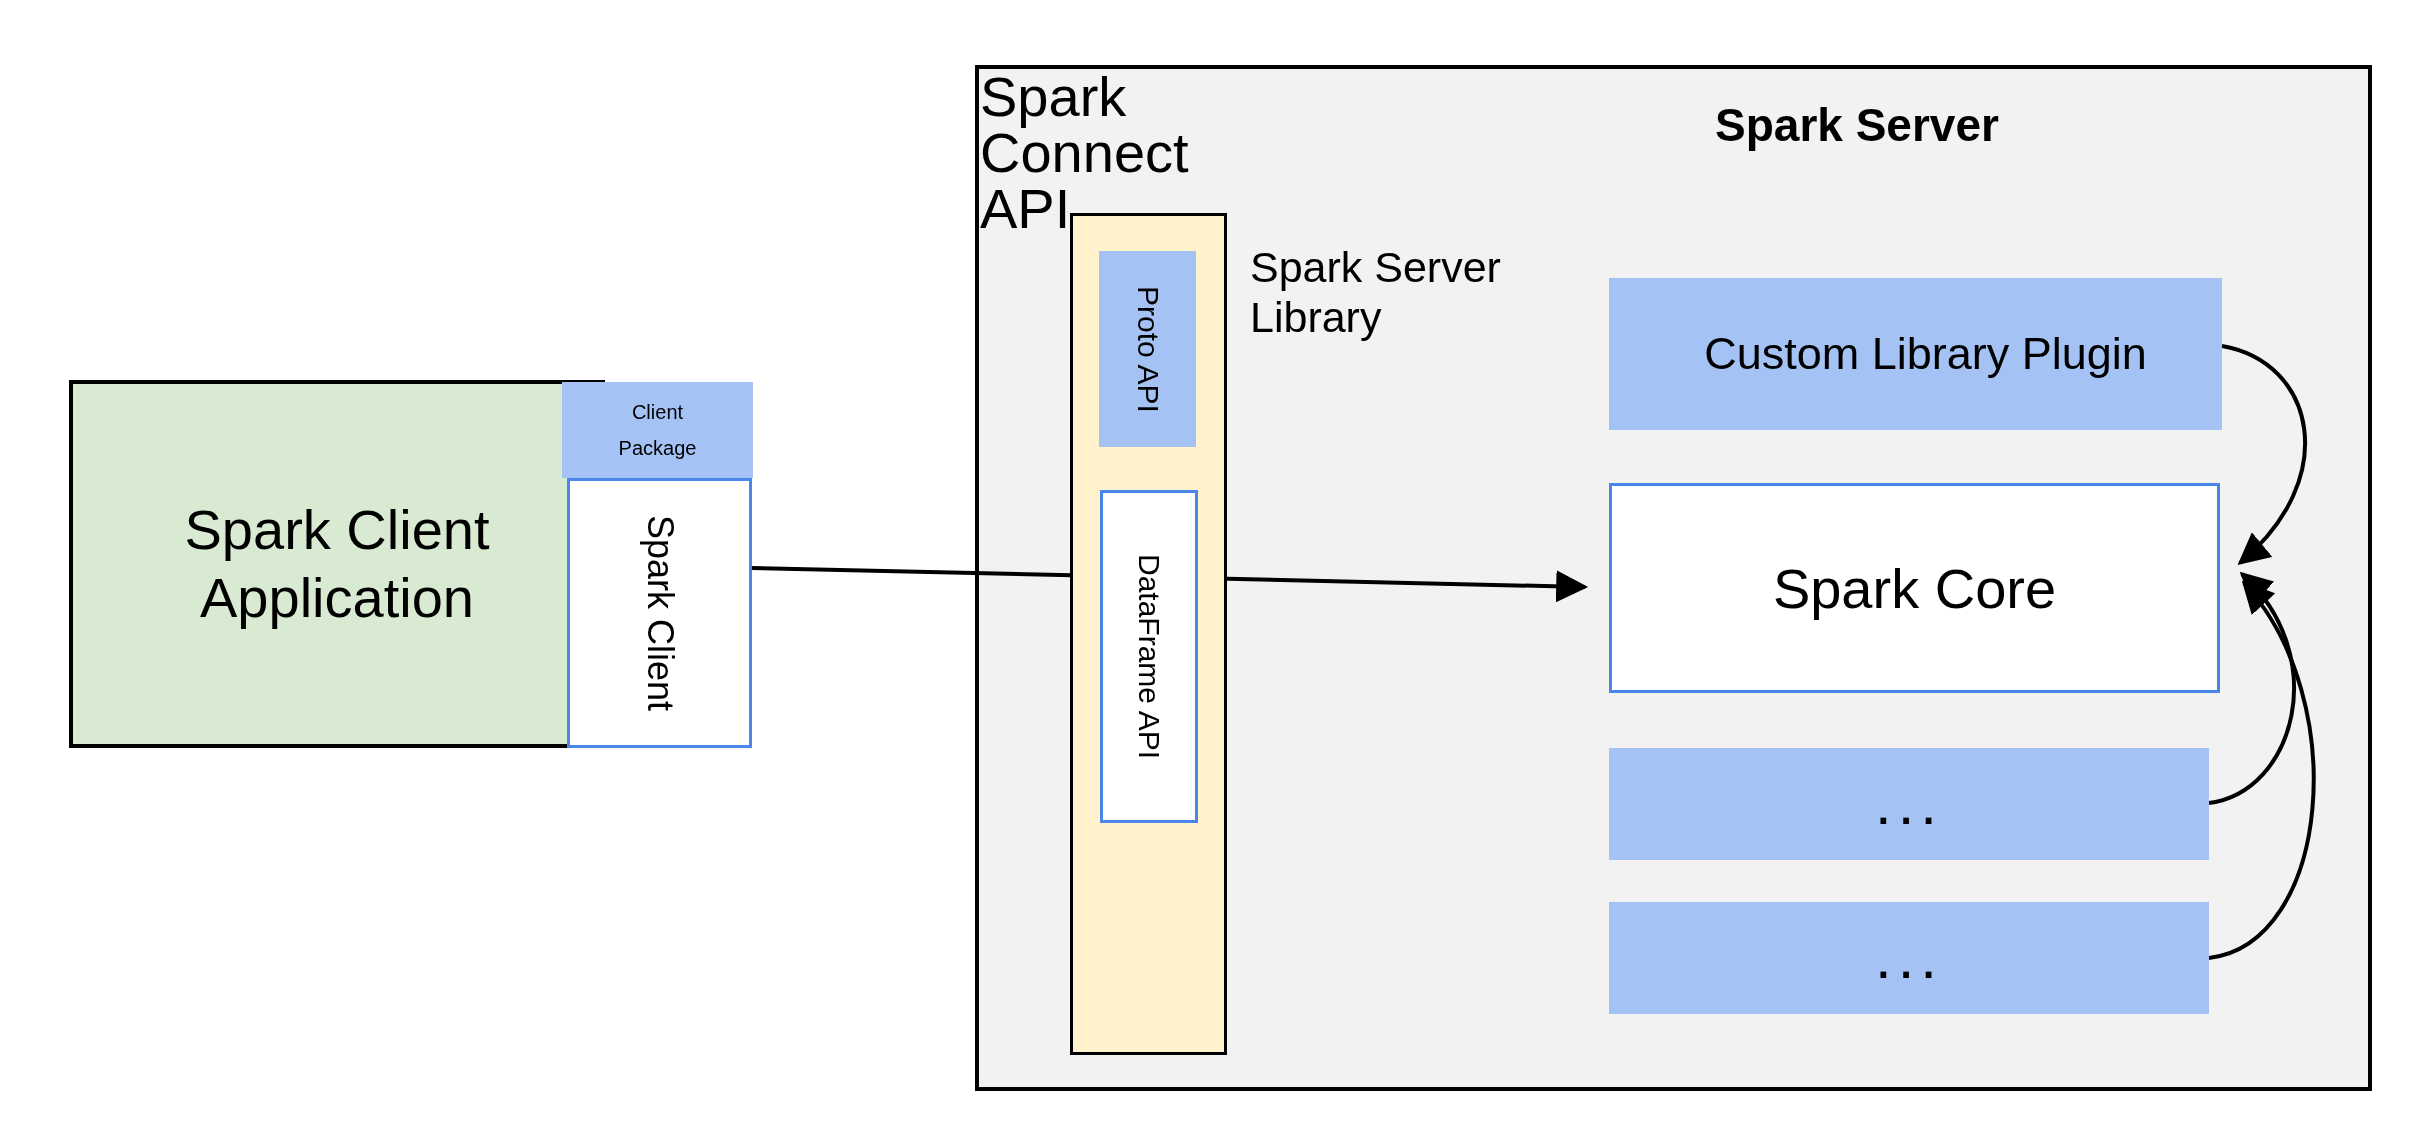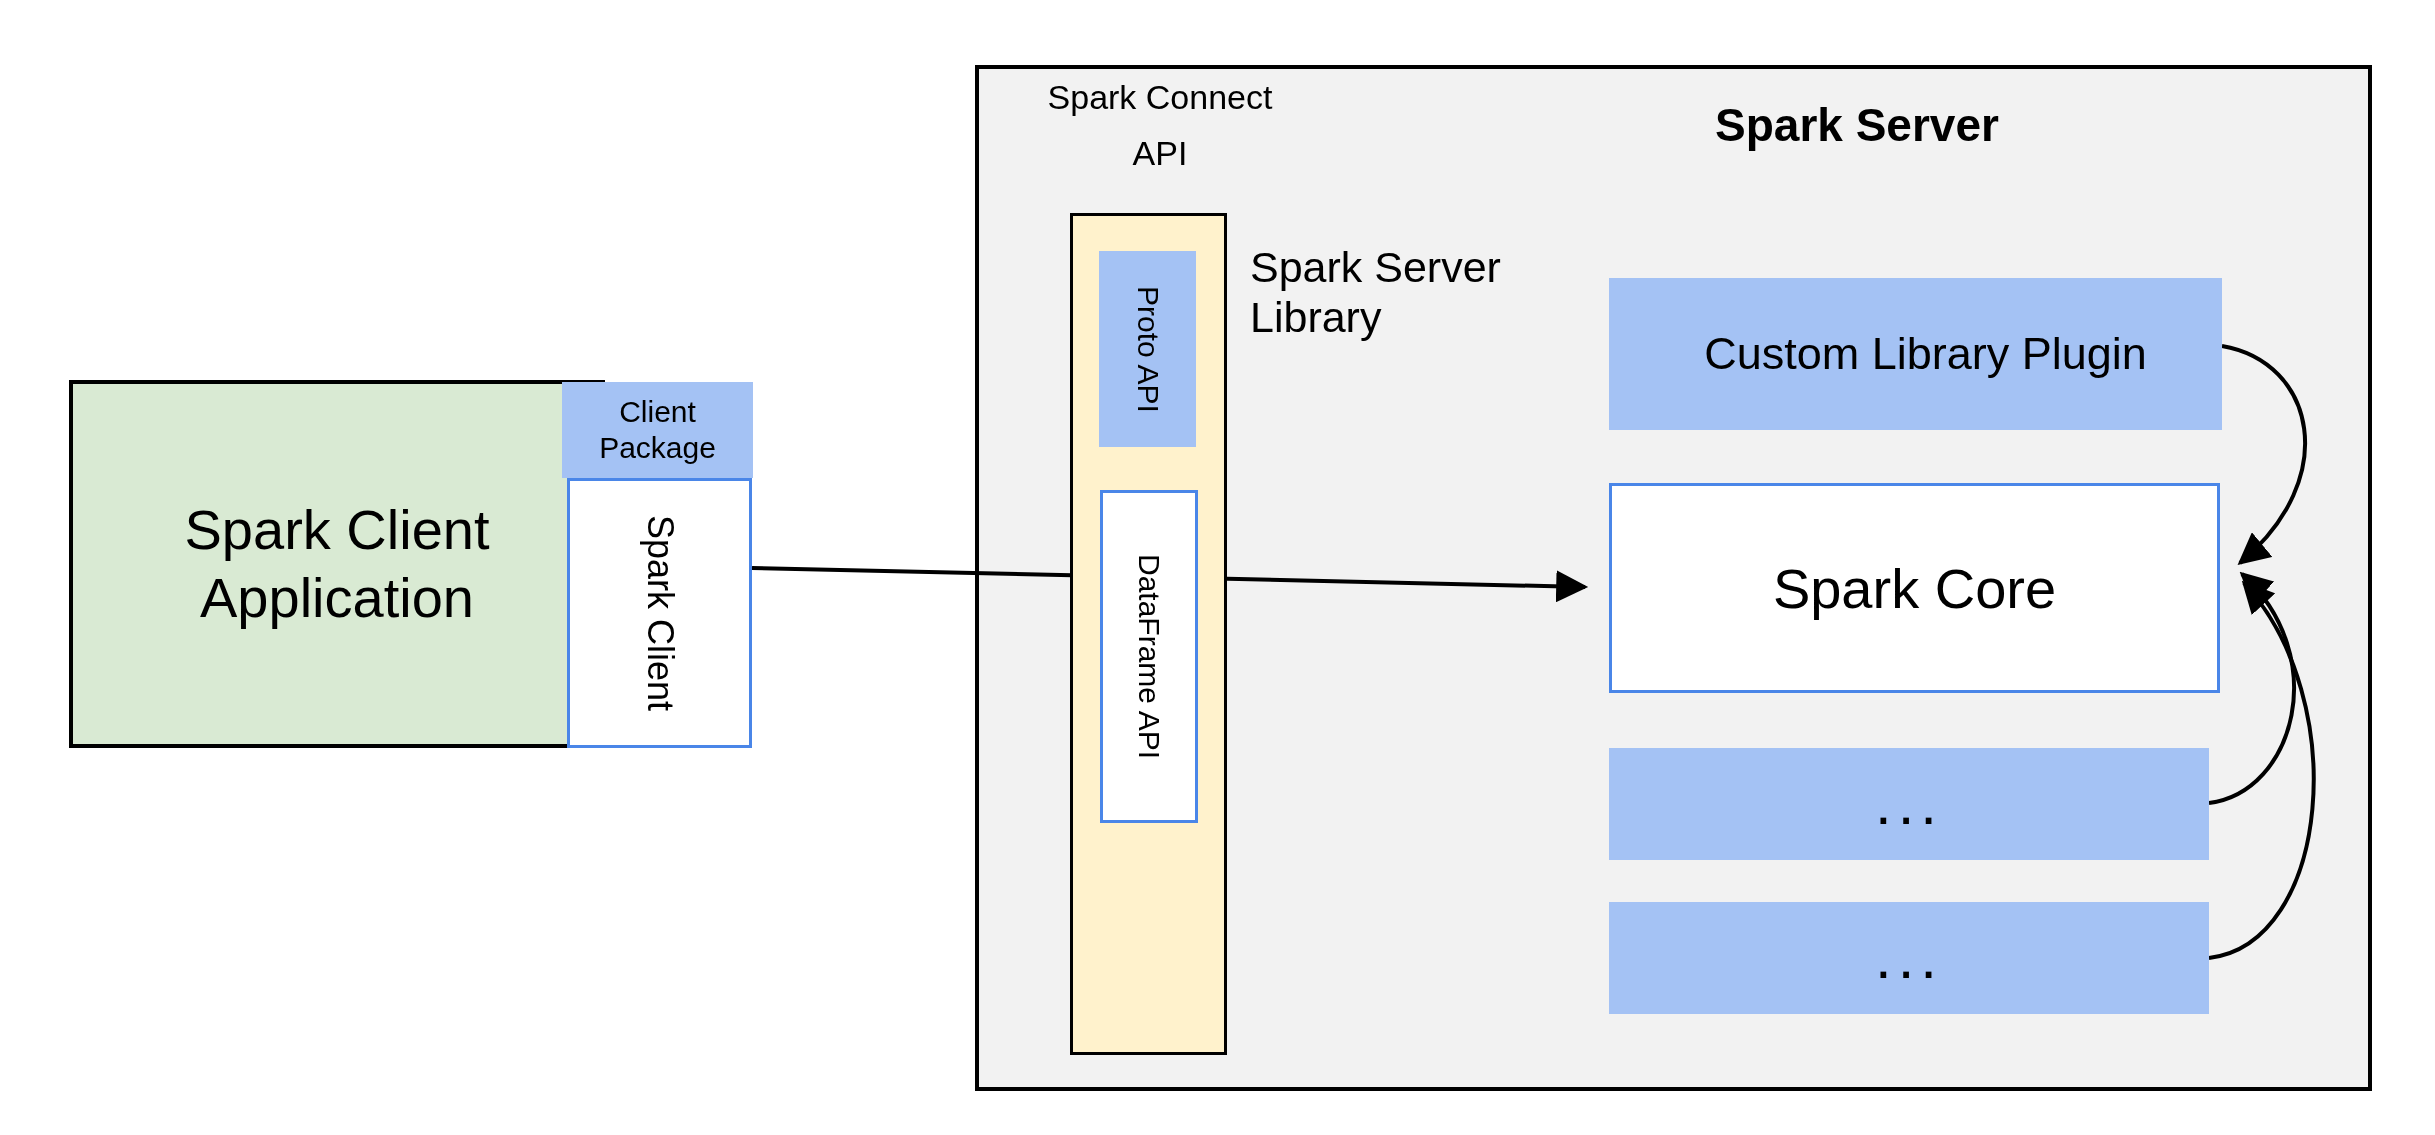--- a/index.html
+++ b/index.html
@@ -9,27 +9,27 @@
   *{box-sizing:border-box;margin:0;padding:0;}
   body{background:#ffffff;font-family:"Liberation Sans",sans-serif;color:var(--c-ink);}
   .canvas{position:relative;width:2435px;height:1135px;background:#ffffff;overflow:hidden;}
   .abs{position:absolute;}
   .box{position:absolute;display:flex;align-items:center;justify-content:center;text-align:center;}
   .pre{white-space:pre-line;}
   
   .green-box{left:69px;top:380px;width:536px;height:368px;background:var(--c-green);border:4px solid #000;}
   .green-box .lbl{font-size:56px;line-height:68px;}
   .client-pkg{left:562px;top:382px;width:191px;height:96px;background:var(--c-blue);}
-  .client-pkg .lbl{font-size:30px;line-height:36px;}
+  .client-pkg .lbl{font-size:20px;line-height:36px;}
   .spark-client{left:567px;top:478px;width:185px;height:270px;background:#fff;border:3px solid var(--c-blueborder);}
   .vtext{writing-mode:vertical-rl;text-orientation:mixed;}
   .spark-client .lbl{font-size:36px;}
   
   .server-box{left:975px;top:65px;width:1397px;height:1026px;background:var(--c-gray);border:4px solid #000;}
-  .connect-title{left:980px;top:69px;width:360px;text-align:center;font-size:34px;line-height:56px;}
+  .connect-title{left:980px;top:69px;width:360px;font-size:56px;line-height:56px;}
   .server-title{left:1657px;top:97px;width:400px;text-align:center;font-size:46px;line-height:56px;font-weight:bold;}
   .yellow-box{left:1070px;top:213px;width:157px;height:842px;background:var(--c-yellow);border:3px solid #000;}
   .proto-box{left:1099px;top:251px;width:97px;height:196px;background:var(--c-blue);}
   .proto-box .lbl{font-size:30px;}
   .df-box{left:1100px;top:490px;width:98px;height:333px;background:#fff;border:3px solid var(--c-blueborder);}
   .df-box .lbl{font-size:30px;}
   .server-lib{left:1250px;top:242px;width:420px;font-size:43px;line-height:50px;text-align:left;}
   
   .plugin-box{left:1609px;top:278px;width:613px;height:152px;background:var(--c-blue);padding-left:20px;}
   .plugin-box .lbl{font-size:45px;}

